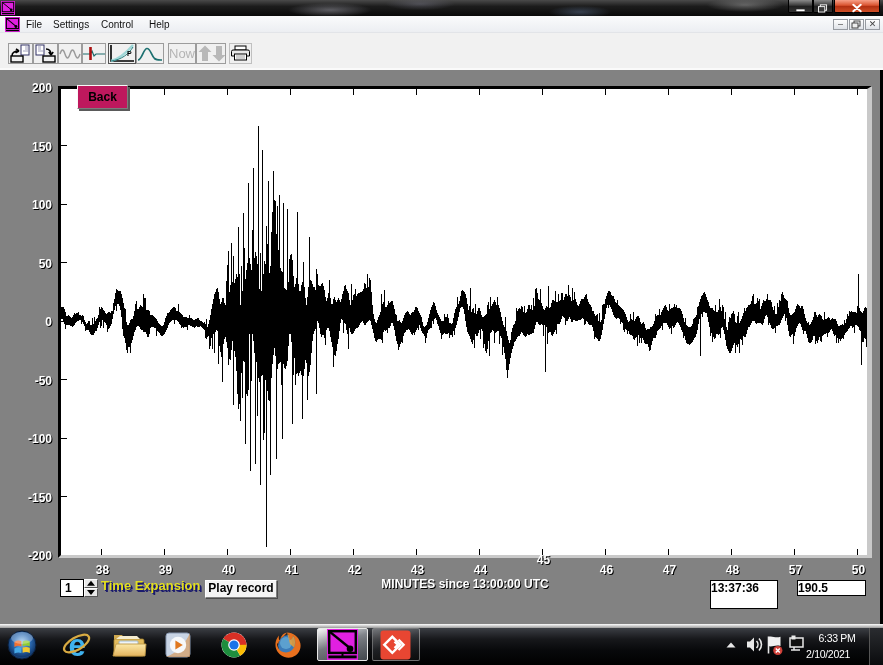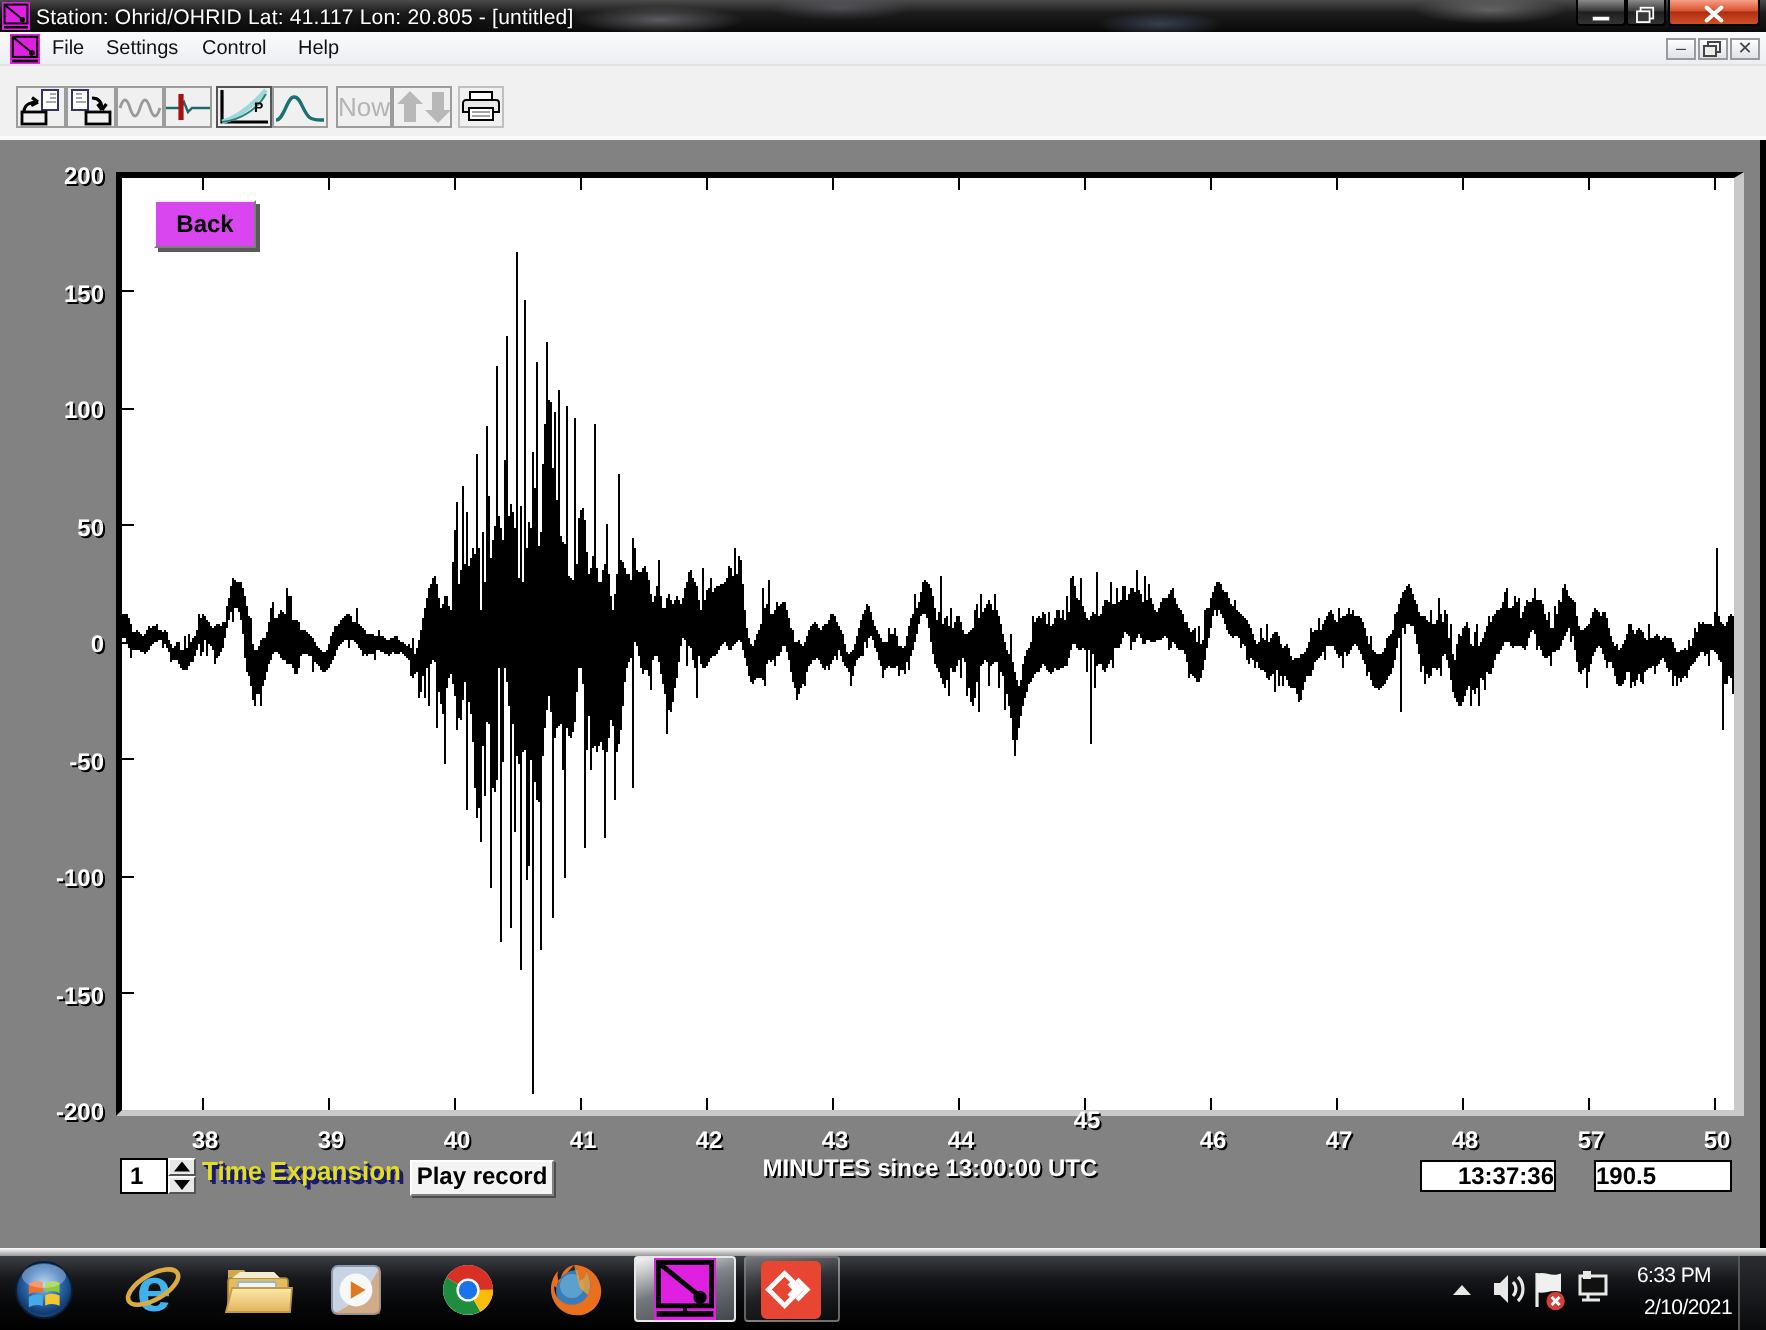--- a/index.html
+++ b/index.html
@@ -21,29 +21,29 @@
 .menuitem{top:2.5px;font-size:10px;color:#111;}
 .mdibtn{top:3px;width:15px;height:11px;background:linear-gradient(#fefefe,#dfe2e7);border:1px solid #979ba1;box-sizing:border-box;color:#444;font-size:9px;line-height:8px;text-align:center;}
 
 #toolbar{left:0;top:33px;width:883px;height:35px;background:#f1f1f1;border-bottom:2px solid #fafafa;box-sizing:content-box;}
 .tbtn{top:10px;height:21px;background:#f0f0f0;border:1px solid #9c9c9c;box-sizing:border-box;}
 
 #client{left:0;top:70px;width:883px;height:554px;background:#828282;}
 #plot{left:58px;top:16px;width:814px;height:472px;background:#fff;border-left:3px solid #000;border-top:3px solid #000;border-right:5px solid #c9c9c9;border-bottom:3px solid #c9c9c9;box-sizing:border-box;}
 .ylab{color:#fff;font-weight:bold;font-size:12px;text-shadow:1px 1px 0 #000;text-align:right;width:40px;}
 .xlab{color:#fff;font-weight:bold;font-size:12px;text-shadow:1px 1px 0 #000;text-align:center;width:30px;}
-#backbtn{left:77px;top:30px;width:51px;height:24px;background:#d946ef;border:1px solid #7d7d7d;border-top-color:#f8f8f8;border-left-color:#f8f8f8;box-shadow:2px 2px 0 #5a5a5a;box-sizing:border-box;text-align:center;font-size:12px;font-weight:bold;color:#000;line-height:22px;}
+#backbtn{left:77px;top:15px;width:51px;height:24px;background:#be185d;border:1px solid #7d7d7d;border-top-color:#f8f8f8;border-left-color:#f8f8f8;box-shadow:2px 2px 0 #5a5a5a;box-sizing:border-box;text-align:center;font-size:12px;font-weight:bold;color:#000;line-height:22px;}
 #info{left:267px;top:27px;font-size:11.5px;font-weight:bold;color:#000;line-height:13.7px;white-space:pre;}
 #minutes{left:330px;top:507px;width:270px;text-align:center;color:#fff;font-weight:bold;font-size:12px;text-shadow:1px 1px 0 #000;}
 .whitebox{background:#fff;border:1px solid #000;box-sizing:border-box;font-size:12px;font-weight:bold;color:#000;}
 #spinval{left:60px;top:509px;width:24px;height:18px;line-height:16px;padding-left:4px;}
 .spb{left:84px;width:14px;height:9px;overflow:hidden;background:#e8e8e8;border:1px solid #555;border-top-color:#fff;border-left-color:#fff;box-sizing:border-box;}
 #texp{left:101px;top:508px;font-size:13px;font-weight:bold;color:#e3df1f;text-shadow:1px 1px 0 #1a1a6e,2px 2px 0 #1a1a6e;}
 #playrec{left:205px;top:510px;width:72px;height:18px;background:#f4f4f4;border:1px solid #808080;border-top-color:#fff;border-left-color:#fff;box-shadow:1px 1px 0 #4d4d4d;box-sizing:border-box;text-align:center;font-size:12px;font-weight:bold;line-height:15px;}
-#timebox{left:710px;top:510px;width:68px;height:16px;line-height:14px;text-align:right;}
+#timebox{left:710px;top:510px;width:68px;height:29px;line-height:14px;text-align:left;}
 #valbox{left:797px;top:510px;width:69px;height:16px;line-height:14px;padding-left:0;}
 #redge{left:880px;top:0px;width:3px;height:554px;background:#000;}
 
 #sep{left:0;top:624px;width:883px;height:4px;background:linear-gradient(#fdfdfd,#9a9a9a);}
 #taskbar{left:0;top:628px;width:883px;height:37px;background:linear-gradient(#3b3e44,#17181b 30%,#08090b 60%,#000);}
 .tray{color:#fff;font-size:10.5px;letter-spacing:-0.3px;}
 #showdesk{left:869px;top:0;width:14px;height:37px;border-left:1px solid #555;background:linear-gradient(#2a2c30,#0a0b0d);}
 .spb svg{display:block}
 .tbtn svg{display:block;margin:0 auto}
 </style></head>
@@ -51,21 +51,20 @@
 <div id="screen">
 
   <div id="titlebar" class="abs">
     <svg class="abs" style="left:1px;top:1px" width="14" height="14" viewBox="0 0 14 14">
       <rect x="0" y="0" width="14" height="14" fill="#e020e0"></rect>
       <rect x="1.3" y="1.3" width="11.4" height="9.4" fill="none" stroke="#000" stroke-width="0.95"></rect>
       <line x1="1.6" y1="1.6" x2="10" y2="8.5" stroke="#000" stroke-width="0.95"></line>
       <circle cx="10.2" cy="8.8" r="1.35" fill="#000"></circle>
       <line x1="1" y1="12.6" x2="13" y2="12.6" stroke="#000" stroke-width="1.2"></line>
     </svg>
-    <div id="titletxt" class="abs">Station: Ohrid/OHRID Lat: 41.117 Lon: 20.805 - [untitled]</div>
     <div id="btnmin" class="abs capbtn"><svg width="100%" height="100%" viewBox="0 0 25 13">
           <rect x="8" y="8" width="9" height="2" fill="#fff"></rect>
         </svg></div>
     <div id="btnmax" class="abs capbtn"><svg width="100%" height="100%" viewBox="0 0 20 13">
           <rect x="7" y="3" width="7" height="6" fill="none" stroke="#fff"></rect>
           <rect x="5" y="5" width="7" height="6" fill="#3a3a3a" stroke="#fff"></rect>
         </svg></div>
     <div id="btncls" class="abs capbtn"><svg width="100%" height="100%" viewBox="0 0 46 13">
           <path d="M19 3 L27 10 M27 3 L19 10" stroke="#fff" stroke-width="2.2" stroke-linecap="round"></path>
         </svg></div>
@@ -293,16 +292,16 @@
         <circle cx="3.8" cy="6" r="4.6" fill="#d04038"></circle>
         <path d="M1.8 4 L5.8 8 M5.8 4 L1.8 8" stroke="#fff" stroke-width="1.5"></path>
       </g>
       <g transform="translate(78,16.5)" stroke="#e8e8e8" fill="none" stroke-width="1.5">
         <rect x="-6" y="-6.5" width="13" height="9" fill="#111"></rect>
         <path d="M-2 2.5 V5 M-5 5.5 H4"></path>
         <rect x="-4.5" y="-9" width="4" height="4" fill="#e8e8e8" stroke="none"></rect>
       </g>
     </svg>
     <div class="abs tray" style="left:812px;top:4px;width:50px;text-align:center">6:33 PM</div>
-    <div class="abs tray" style="left:806px;top:19.5px;width:60px;text-align:right">2/10/2021</div>
+    <div class="abs tray" style="left:806px;top:19.5px;width:60px;text-align:left">2/10/2021</div>
     <div id="showdesk" class="abs"></div>
   </div>
 </div>
 
 </body></html>

